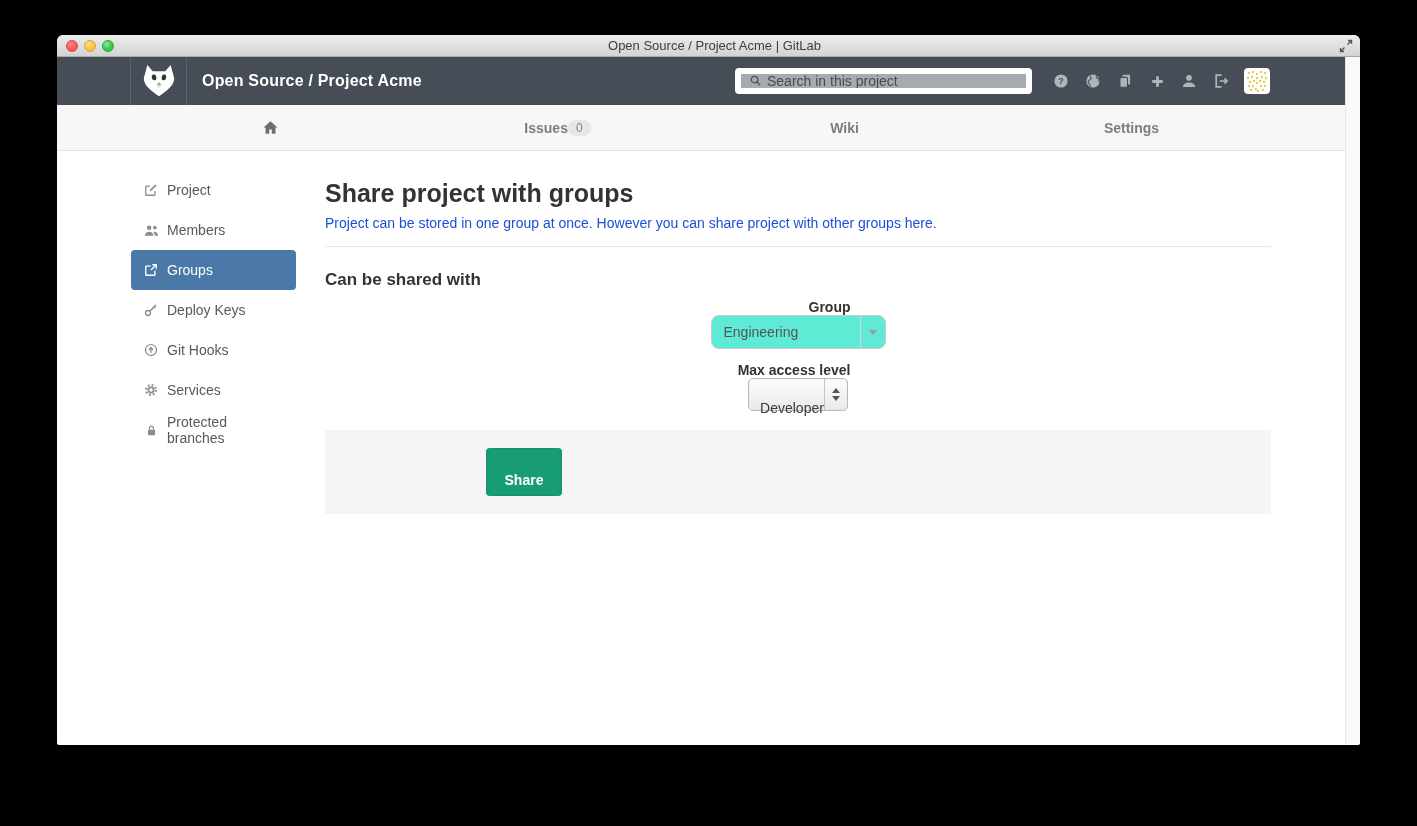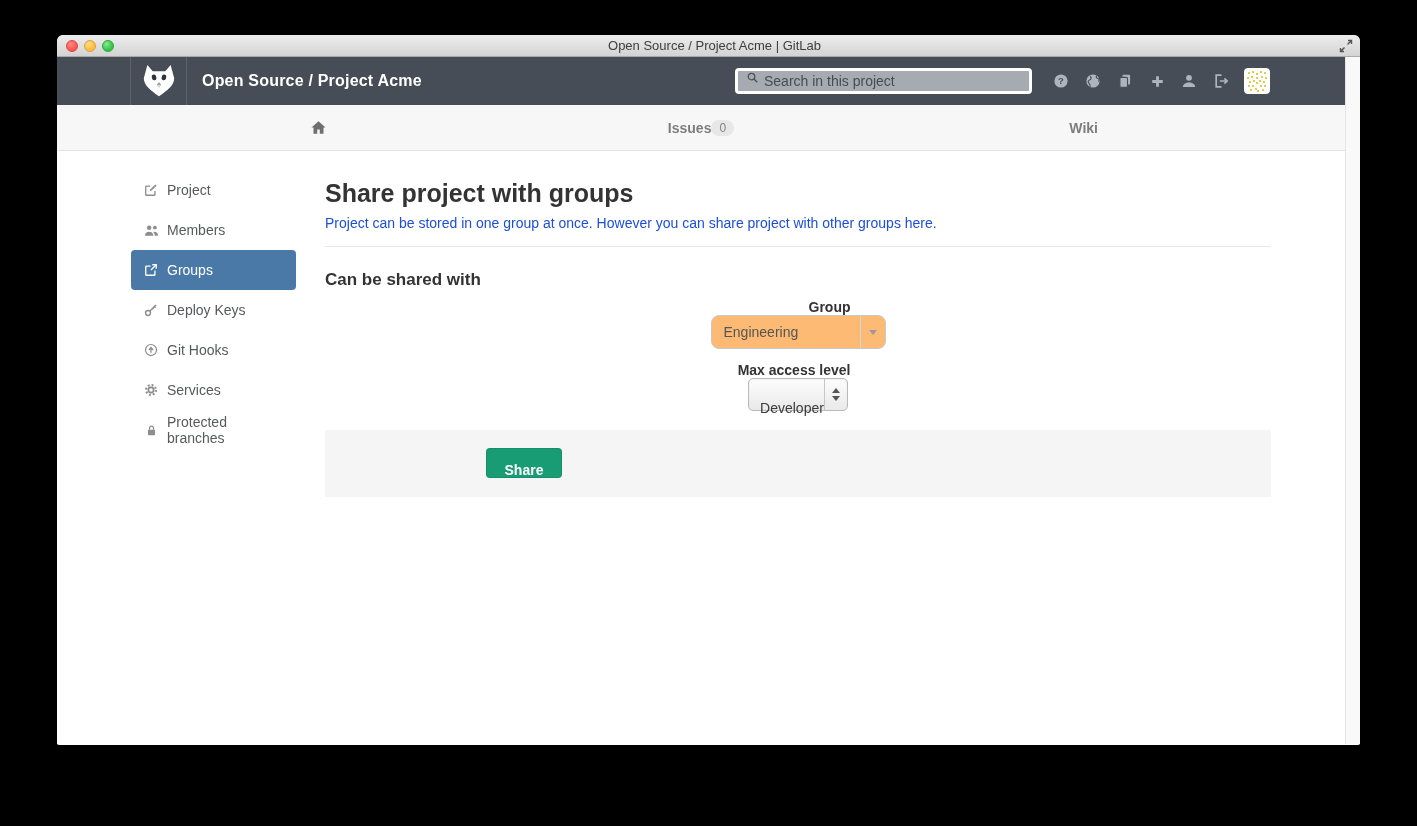--- a/index.html
+++ b/index.html
@@ -52,21 +52,21 @@
   }
   .topbar-lpad{width:73px;height:100%;}
   .logo-cell{
     width:57px;height:100%;display:flex;align-items:center;justify-content:center;
     border-left:1px solid rgba(255,255,255,0.12);
     border-right:1px solid rgba(255,255,255,0.12);
   }
   .project-title{color:#ffffff;font-size:16px;font-weight:600;margin-left:15px;letter-spacing:.2px;}
   .search-box{
     margin-left:auto;width:297px;height:26px;background:#a6abb1;
-    border:3px solid #ffffff;border-radius:4px;
+    border:6px solid #ffffff;border-radius:4px;
     display:flex;color:#3f454d;
   }
   .search-box svg{margin:0 5px 0 8px;flex:none;}
   .search-box input{
     background:transparent;border:none;outline:none;width:100%;
     font-family:"Liberation Sans", sans-serif;font-size:14px;color:#333a42;
   }
   .search-box input::placeholder{color:#454c54;opacity:1;}
   .hdr-icons{display:flex;align-items:center;margin-left:13px;}
   .hdr-btn{
@@ -106,21 +106,21 @@
   .main hr{border:none;border-top:1px solid #e8e8e8;margin:0 0 0 0;}
   .section-title{font-size:17px;font-weight:bold;color:#333;margin:23px 0 9px;}
   .form-row{display:flex;align-items:center;margin-bottom:13px;flex-direction:column;}
   .form-label{
     width:133px;flex:none;text-align:right;margin-right:28px;
     font-size:14px;font-weight:bold;color:#333;
   }
   .ctl-area{flex:1;min-width:0;}
   .select2{
     width:175px;height:34px;border:1px solid #c9c9c9;border-radius:8px;
-    background:#fdba74;display:flex;align-items:center;cursor:pointer;
+    background:#5eead4;display:flex;align-items:center;cursor:pointer;
   }
   .select2 .val{flex:1;padding-left:12px;font-size:14px;color:#555;}
   .select2 .arrow-cell{
     width:25px;align-self:stretch;border-left:1px solid #d6d6d6;
     display:flex;align-items:center;justify-content:center;
   }
   .tri-down{width:0;height:0;border-left:4px solid transparent;border-right:4px solid transparent;border-top:5px solid #9a9a9a;}
   .native-select{
     width:100%;height:33px;border:1px solid #b9b9b9;border-radius:5px;
     background:linear-gradient(#fdfdfd,#e9e9e9);
@@ -134,21 +134,21 @@
   }
   .tri-up-s{width:0;height:0;border-left:4px solid transparent;border-right:4px solid transparent;border-bottom:5px solid #555;}
   .tri-down-s{width:0;height:0;border-left:4px solid transparent;border-right:4px solid transparent;border-top:5px solid #555;}
   .form-actions{
     margin-top:19px;background:#f5f5f5;
     padding:18px 0 18px 161px;
   }
   .btn-share{
     background:var(--share-button-bg);color:#fff;border:1px solid rgba(0,0,0,0.08);
     border-radius:4px;font-size:14px;font-weight:bold;
-    padding:13px 15px;min-width:76px;height:30px;cursor:pointer;
+    padding:23px 15px;min-width:76px;height:30px;cursor:pointer;
     font-family:"Liberation Sans", sans-serif;
   }
   svg{display:block;}
 </style>
 </head>
 <body>
 
 <div class="window">
 
   <div class="titlebar">
@@ -245,20 +245,23 @@
               <path d="M8 2L1.4 8h1.9v5.8h3.5V9.9h2.4v3.9h3.5V8h1.9z" fill="#6f6f6f"></path>
             </svg>
         </div>
         <div class="tab">
           <span style="font-weight:bold;">Issues</span>
           <span class="badge">0</span>
         </div>
         <div class="tab">
           <span style="font-weight:bold;">Wiki</span>
         </div>
+        <div class="tab">
+          <span style="font-weight:bold;">Settings</span>
+        </div>
       </div>
 
       <div class="content">
         <aside class="sidebar">
 
           <div class="side-item">
             <span class="icn">
               <svg viewBox="0 0 16 16" width="14" height="14">
                   <path d="M12.5 9v4a1 1 0 0 1-1 1H3a1 1 0 0 1-1-1V4.5a1 1 0 0 1 1-1h4" fill="none" stroke="currentColor" stroke-width="1.5"></path>
                   <path d="M6.5 9.5l.8-2.3 5.6-5.6 1.5 1.5-5.6 5.6z" fill="currentColor"></path>

